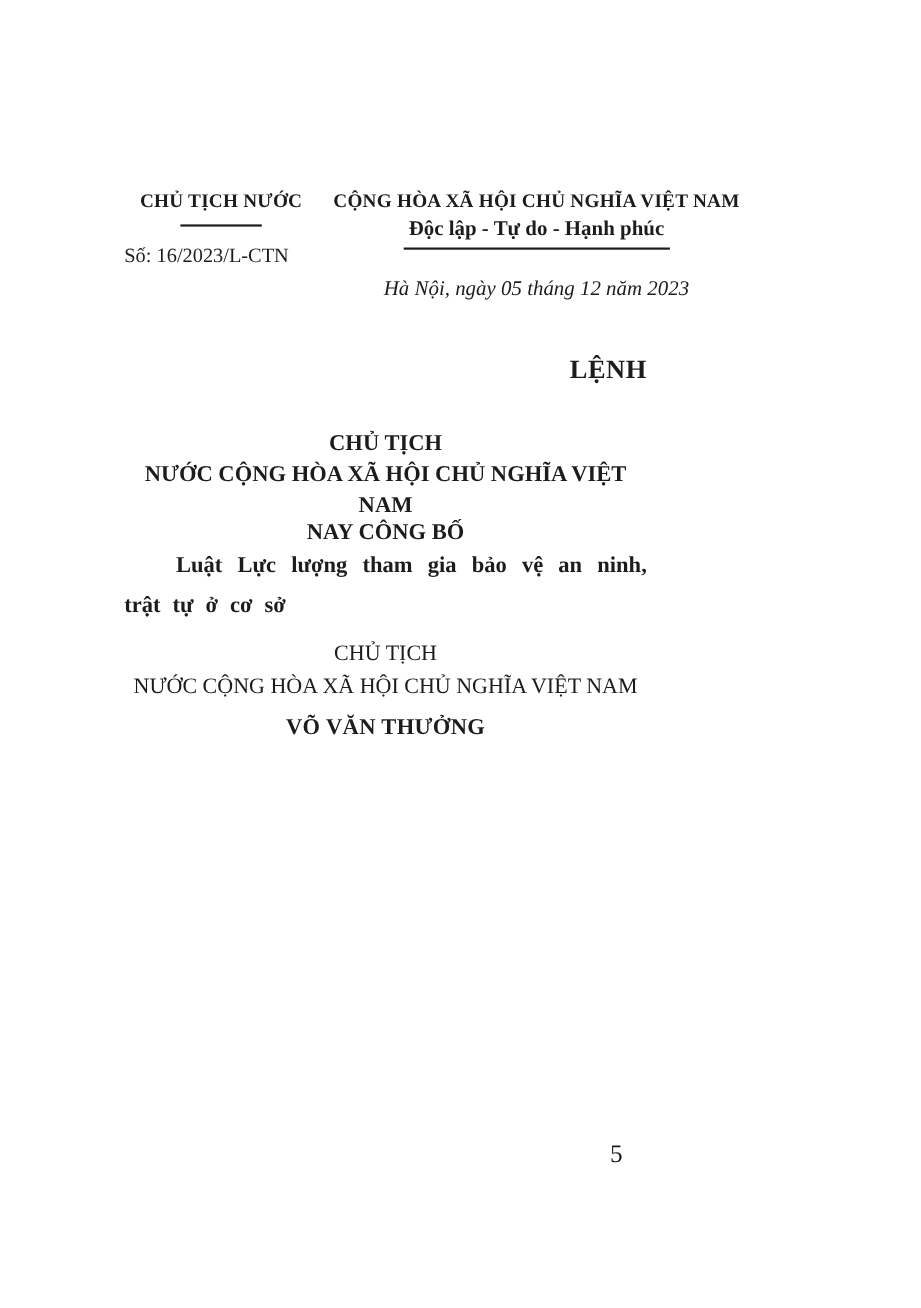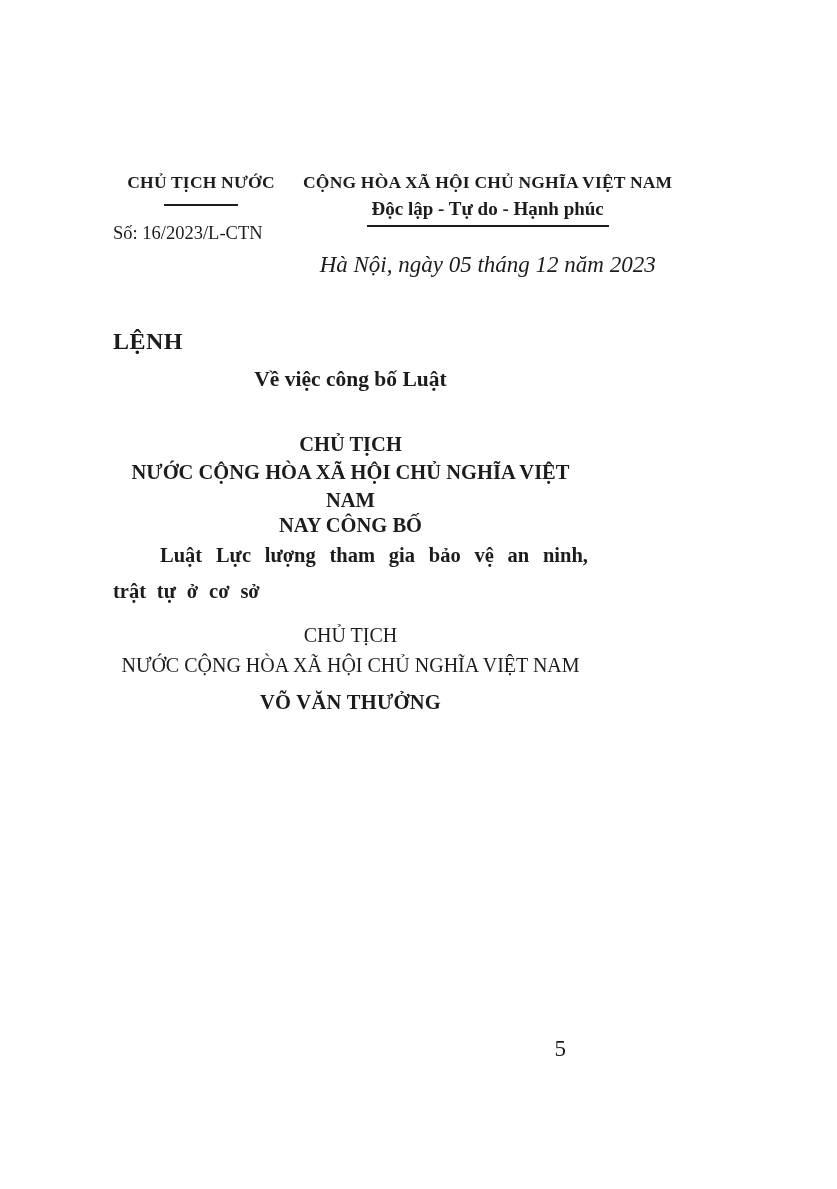--- a/index.html
+++ b/index.html
@@ -27,23 +27,23 @@
   .header-right { flex: 1 1 auto; margin-left: 14px; text-align: center; }
   .national-title { font-weight: bold; font-size: 17.5px; letter-spacing: 0.2px; white-space: nowrap; }
   .national-motto-wrap { margin-top: 5px; }
   .national-motto {
     display: inline-block;
     font-weight: bold; font-size: 19px;
     padding: 0 5px 5px 5px;
     border-bottom: 2px solid #1c1c1c;
     white-space: nowrap;
   }
-  .issue-place-date { font-style: italic; font-size: 23px; margin-top: 25px; white-space: nowrap; text-align: center; }
+  .issue-place-date { font-style: italic; font-size: 19px; margin-top: 25px; white-space: nowrap; text-align: center; }
   
-  .order-title { text-align: left; font-weight: bold; font-size: 24px; margin-top: 50px; letter-spacing: 0.5px; }
+  .order-title { text-align: right; font-weight: bold; font-size: 24px; margin-top: 50px; letter-spacing: 0.5px; }
   .order-subtitle { text-align: center; font-weight: bold; font-size: 21.5px; margin-top: 12px; }
   .authority-heading { text-align: center; font-weight: bold; font-size: 20.5px; line-height: 28px; margin-top: 38px; }
   
   .preamble { margin-top: 25px; }
   p.doc-par {
     margin: 0;
     font-size: 20.5px;
     line-height: 36px;
     text-align: justify;
     text-indent: 47px;
@@ -78,21 +78,20 @@
     <div class="header-right">
       <div class="national-title">CỘNG HÒA XÃ HỘI CHỦ NGHĨA VIỆT NAM</div>
       <div class="national-motto-wrap">
         <span class="national-motto">Độc lập - Tự do - Hạnh phúc</span>
       </div>
       <div class="issue-place-date">Hà Nội, ngày 05 tháng 12 năm 2023</div>
     </div>
   </div>
 
   <div class="order-title">LỆNH</div>
-  <div class="order-subtitle">Về việc công bố Luật</div>
 
   <div class="authority-heading">
     <div>CHỦ TỊCH</div>
     <div>NƯỚC CỘNG HÒA XÃ HỘI CHỦ NGHĨA VIỆT NAM</div>
   </div>
 
 
   <div class="proclaim-heading">NAY CÔNG BỐ</div>
 
   <p class="doc-par bold law-name">Luật Lực lượng tham gia bảo vệ an ninh, trật tự ở cơ sở</p>

